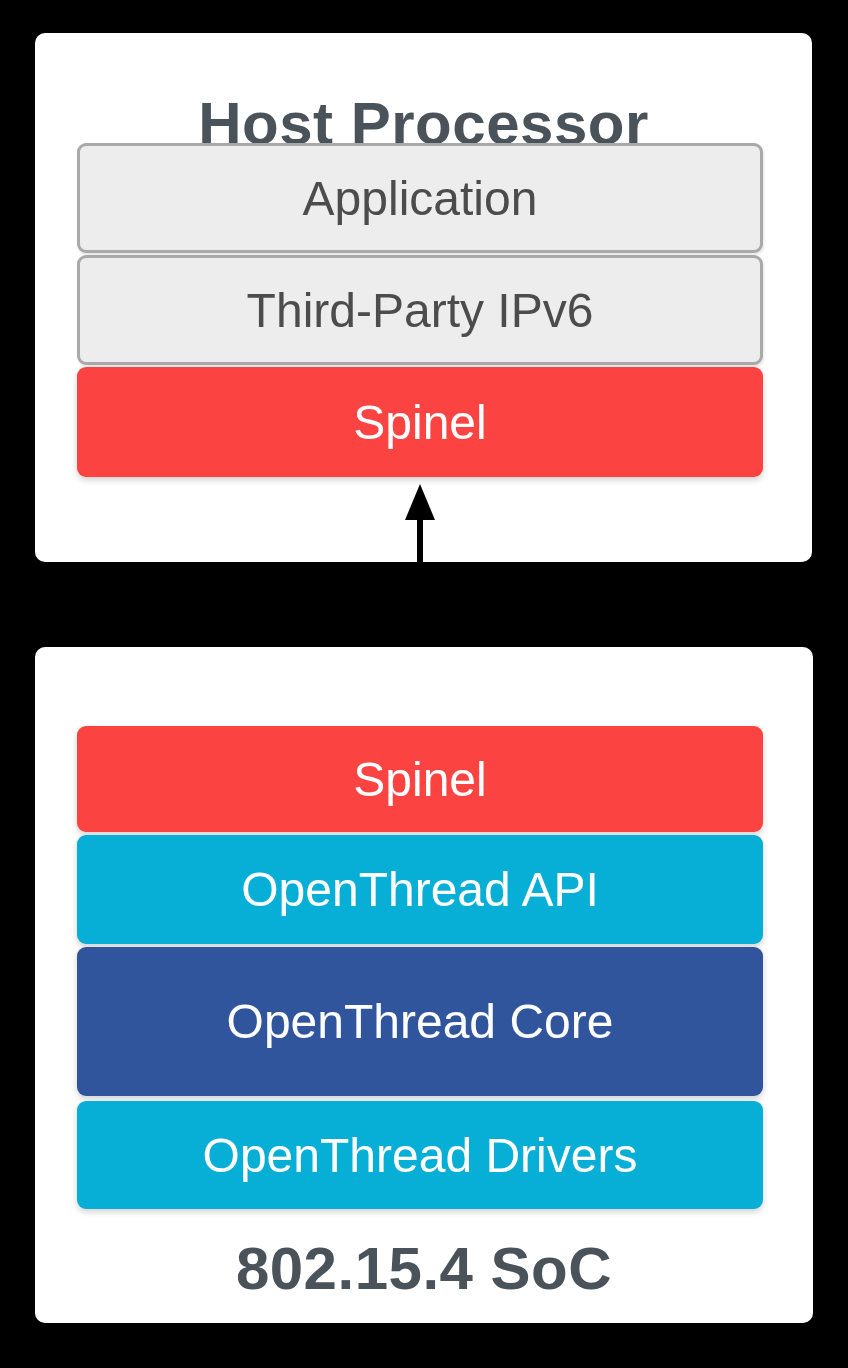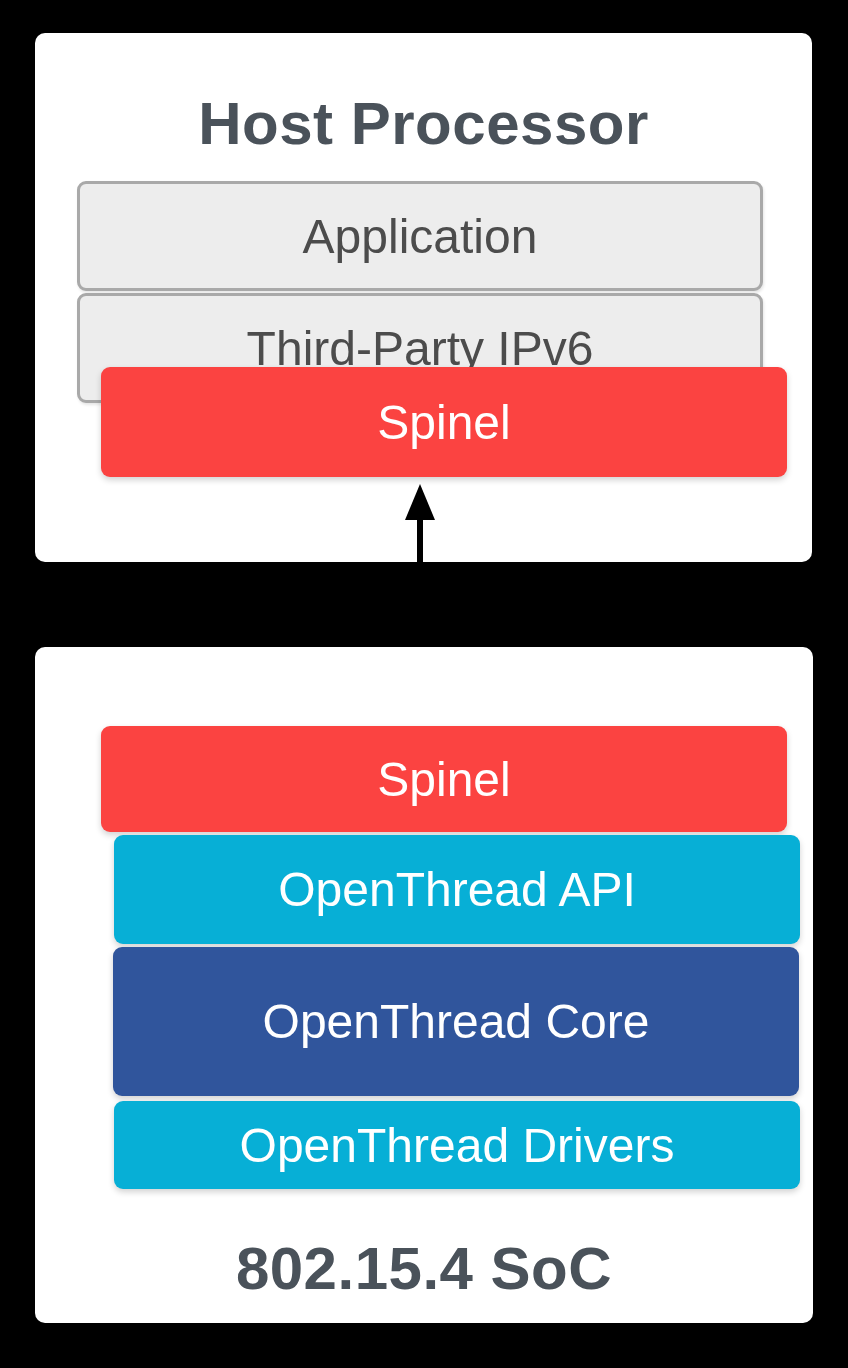--- a/index.html
+++ b/index.html
@@ -44,51 +44,47 @@
     align-items: center;
     justify-content: center;
     font-size: 48px;
     box-sizing: border-box;
   }
   .layer-gray {
     background: var(--color-gray-fill, #EDEDED);
     border: 3px solid var(--color-gray-border, #A9A9A9);
     color: var(--color-gray-bar-text, #4C4C4C);
     box-shadow: 1px 2px 3px rgba(0,0,0,0.10);
-    margin-top: 38px;
   }
   .layer-red {
     background: var(--color-red, #FB4341);
     color: var(--color-white-text, #ffffff);
     box-shadow: 0 3px 6px rgba(0,0,0,0.18);
-    margin-left: 24px;
   }
   .layer-cyan {
     background: var(--color-cyan, #07AFD6);
     color: var(--color-white-text, #ffffff);
     box-shadow: 0 3px 6px rgba(0,0,0,0.18);
-    margin-left: 37px;
   }
   .layer-navy {
     background: var(--color-navy, #30559C);
     color: var(--color-white-text, #ffffff);
     box-shadow: 0 3px 6px rgba(0,0,0,0.18);
-    margin-left: 36px;
   }
 
   
   #layer-application { top: 143px; height: 110px; }
   #layer-thirdparty  { top: 255px; height: 110px; align-items: center; }
   #layer-spinel-host { top: 367px; height: 110px; }
 
   
   #layer-spinel-soc  { top: 726px;  height: 106px; }
   #layer-api         { top: 835px;  height: 109px; }
   #layer-core        { top: 947px;  height: 149px; }
-  #layer-drivers     { top: 1101px; height: 88px; }
+  #layer-drivers     { top: 1101px; height: 108px; }
 
   #connector {
     position: absolute;
     left: 399px;
     top: 484px;
     width: 42px;
     height: 236px;
   }
 </style>
 </head>

